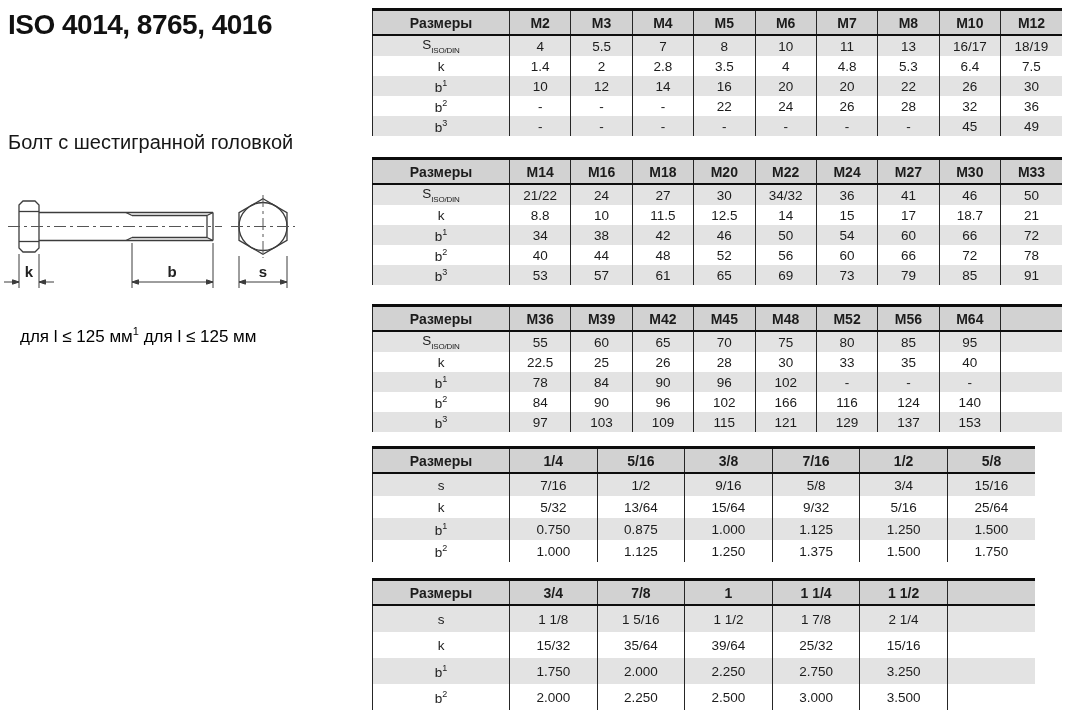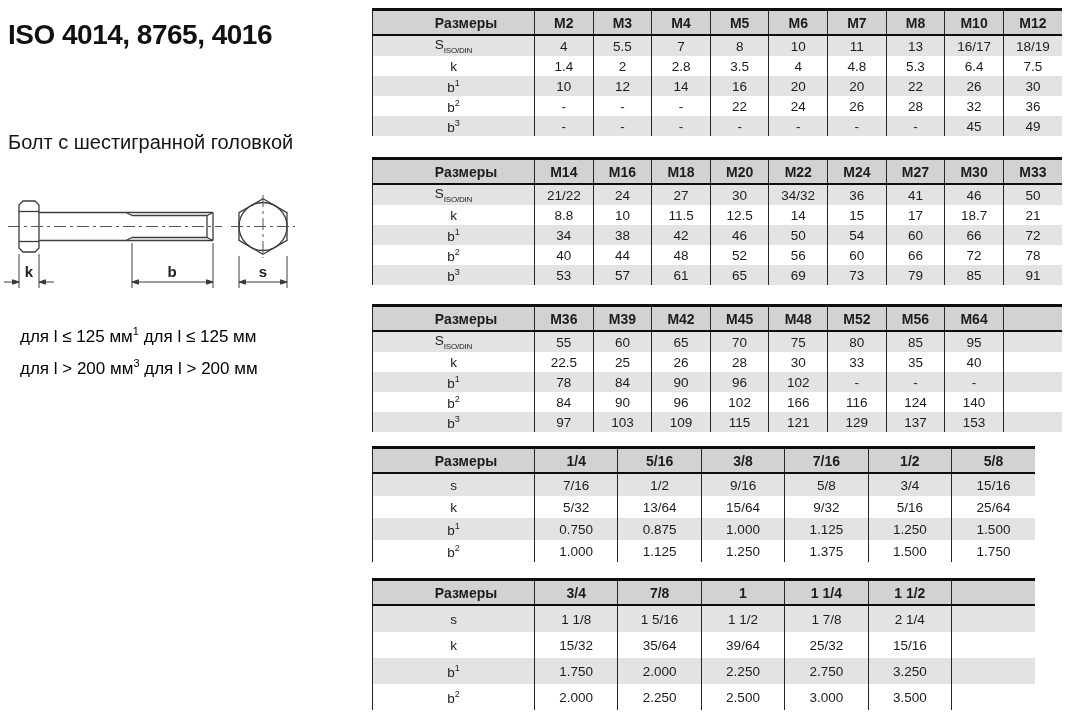--- a/index.html
+++ b/index.html
@@ -1,40 +1,40 @@
 <!DOCTYPE html>
 <html><head>
 <meta charset="utf-8">
 <style>
   html,body{margin:0;padding:0;background:#ffffff;}
   .canvas{position:relative;width:1067px;height:720px;background:#ffffff;overflow:hidden;
           font-family:"Liberation Sans",sans-serif;color:#1a1a1a;}
 
   
-  .titleblock{position:absolute;left:8px;top:18px;}
+  .titleblock{position:absolute;left:8px;top:8px;}
   .tline{font-size:28px;font-weight:700;line-height:34px;letter-spacing:-0.5px;color:#111;}
   .subblock{position:absolute;left:8px;top:88px;margin-top:40px;}
   .sline{font-size:20px;line-height:28px;color:#161616;}
 
   
   .drawing{position:absolute;left:0px;top:185px;width:360px;height:135px;}
   .dimtext{font-family:"Liberation Sans",sans-serif;font-size:15px;font-weight:700;fill:#222;}
 
   
   .footnotes{position:absolute;left:20px;top:318px;}
   .fn{font-size:17px;line-height:27px;color:#000000;}
   .fn sup{font-size:11px;}
 
   
   .tbl{position:absolute;left:372px;border-collapse:collapse;table-layout:fixed;
        border-top:3px solid #0d0d0d;background:#fff;}
   .tbl th,.tbl td{border-left:1px solid #262626;text-align:center;vertical-align:middle;
        padding:0;font-size:13.5px;white-space:nowrap;overflow:hidden;color:#1c1c1c;}
   .tbl th{background:#d2d2d2;font-weight:700;height:23px;border-bottom:2px solid #0d0d0d;font-size:14px;}
-  .tbl th:first-child{width:136px;padding-left:25px;}
+  .tbl th:first-child{width:136px;}
   .tbl tbody tr:nth-child(odd) td{background:#e3e3e3;}
   .tbl tbody tr:nth-child(even) td{background:#ffffff;}
   .t123{width:690px;} .t123 td{height:20px;}
   .t45{width:663px;}
   .t4 td{height:22px;}
   .t5 td{height:26px;}
   .tbl sup{font-size:9px;} .tbl sub{font-size:8px;letter-spacing:-0.2px;}
   #tbl1{top:8px;} #tbl2{top:157px;} #tbl3{top:304px;} #tbl4{top:446px;} #tbl5{top:578px;}
 </style>
 </head>
@@ -98,21 +98,20 @@
       <polygon points="239,97 245.5,94.8 245.5,99.2"></polygon>
       <polygon points="287,97 280.5,94.8 280.5,99.2"></polygon>
     </g>
     <text class="dimtext" x="29" y="92" text-anchor="middle">k</text>
     <text class="dimtext" x="172" y="92" text-anchor="middle">b</text>
     <text class="dimtext" x="263" y="92" text-anchor="middle">s</text>
   </svg>
 
   <div class="footnotes">
       <div class="fn"> для l ≤ 125 мм<sup>1</sup> для l ≤ 125 мм</div>
-      <div class="fn"> для l &gt; 200 мм<sup>3</sup> для l &gt; 200 мм</div>
     </div>
 
   <table id="tbl1" class="tbl t123">
       <thead>
         <tr>
           <th>Размеры</th>
           <th>M2</th>
           <th>M3</th>
           <th>M4</th>
           <th>M5</th>

